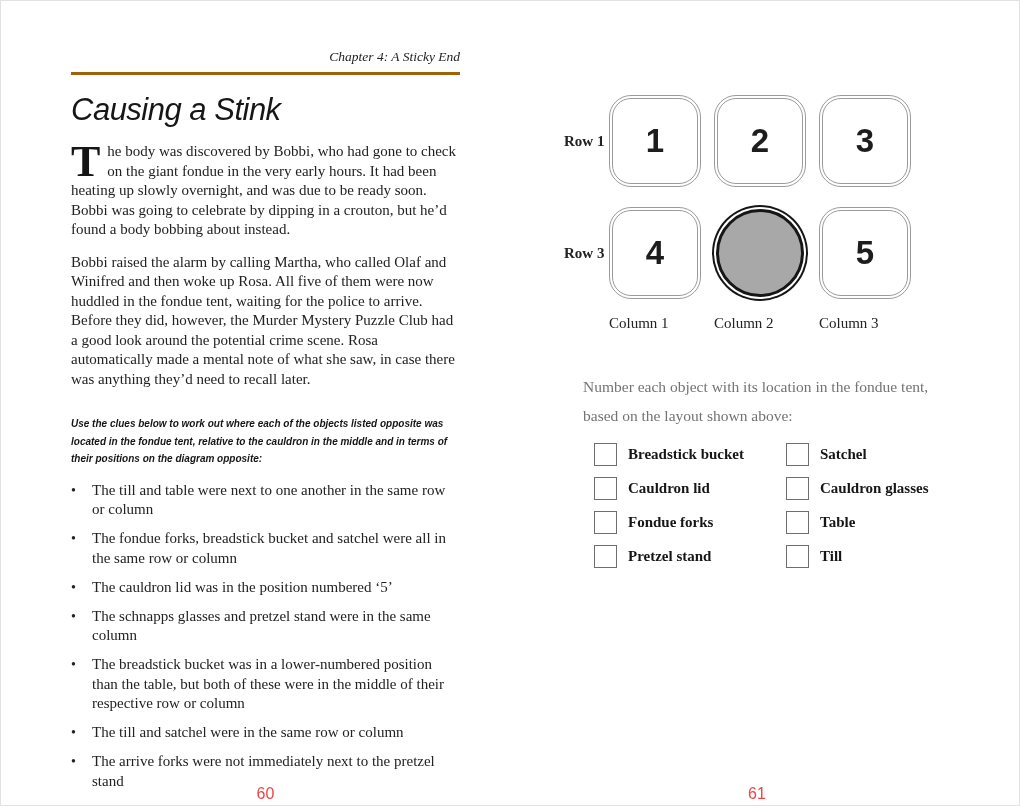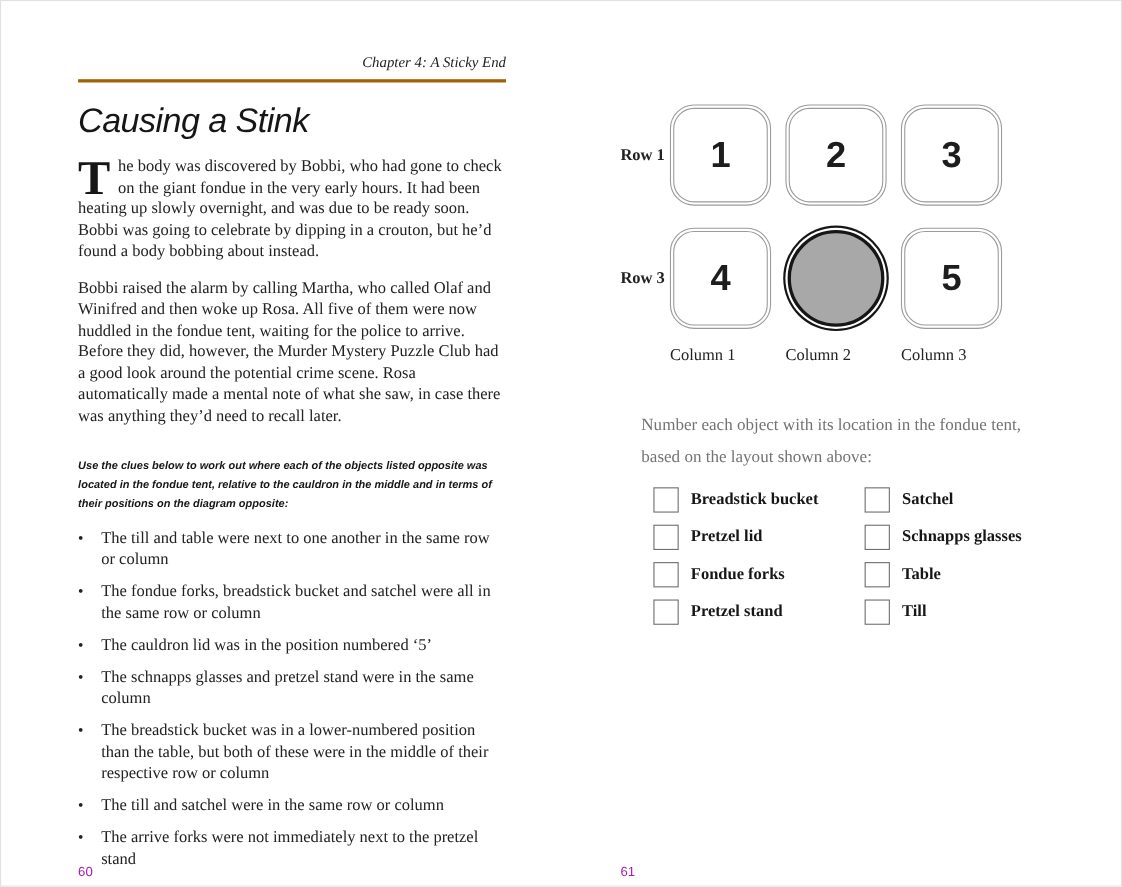--- a/index.html
+++ b/index.html
@@ -72,24 +72,24 @@
   .clues .bullet {
     width:21px;
     flex:0 0 21px;
     font-size:14px;
     line-height:19.5px;
   }
   .page-number {
     position:absolute;
     top:736px;
     width:100%;
-    text-align:left;
+    text-align:center;
     font-family:"Liberation Sans", sans-serif;
-    font-size:12px;
-    color:#a21caf;
+    font-size:16px;
+    color:#ef4444;
   }
 
   
   .diagram { margin-top:46px; }
   .diagram-row {
     display:flex;
     align-items:center;
     margin-bottom:20px;
     font-weight:bold;
   }
@@ -277,39 +277,39 @@
   <p class="number-instruction">Number each object with its location in the fondue tent, based on the layout shown above:</p>
 
   <div class="objects">
     <div class="obj-col left">
       <div class="obj-item">
           <span class="checkbox"></span>
           <span class="obj-label">Breadstick bucket</span>
         </div>
       <div class="obj-item">
           <span class="checkbox"></span>
-          <span class="obj-label">Pretzel lid</span>
+          <span class="obj-label">Cauldron lid</span>
         </div>
       <div class="obj-item">
           <span class="checkbox"></span>
           <span class="obj-label">Fondue forks</span>
         </div>
       <div class="obj-item">
           <span class="checkbox"></span>
           <span class="obj-label">Pretzel stand</span>
         </div>
     </div>
     <div class="obj-col right">
       <div class="obj-item">
           <span class="checkbox"></span>
           <span class="obj-label">Satchel</span>
         </div>
       <div class="obj-item">
           <span class="checkbox"></span>
-          <span class="obj-label">Schnapps glasses</span>
+          <span class="obj-label">Cauldron glasses</span>
         </div>
       <div class="obj-item">
           <span class="checkbox"></span>
           <span class="obj-label">Table</span>
         </div>
       <div class="obj-item">
           <span class="checkbox"></span>
           <span class="obj-label">Till</span>
         </div>
     </div>

